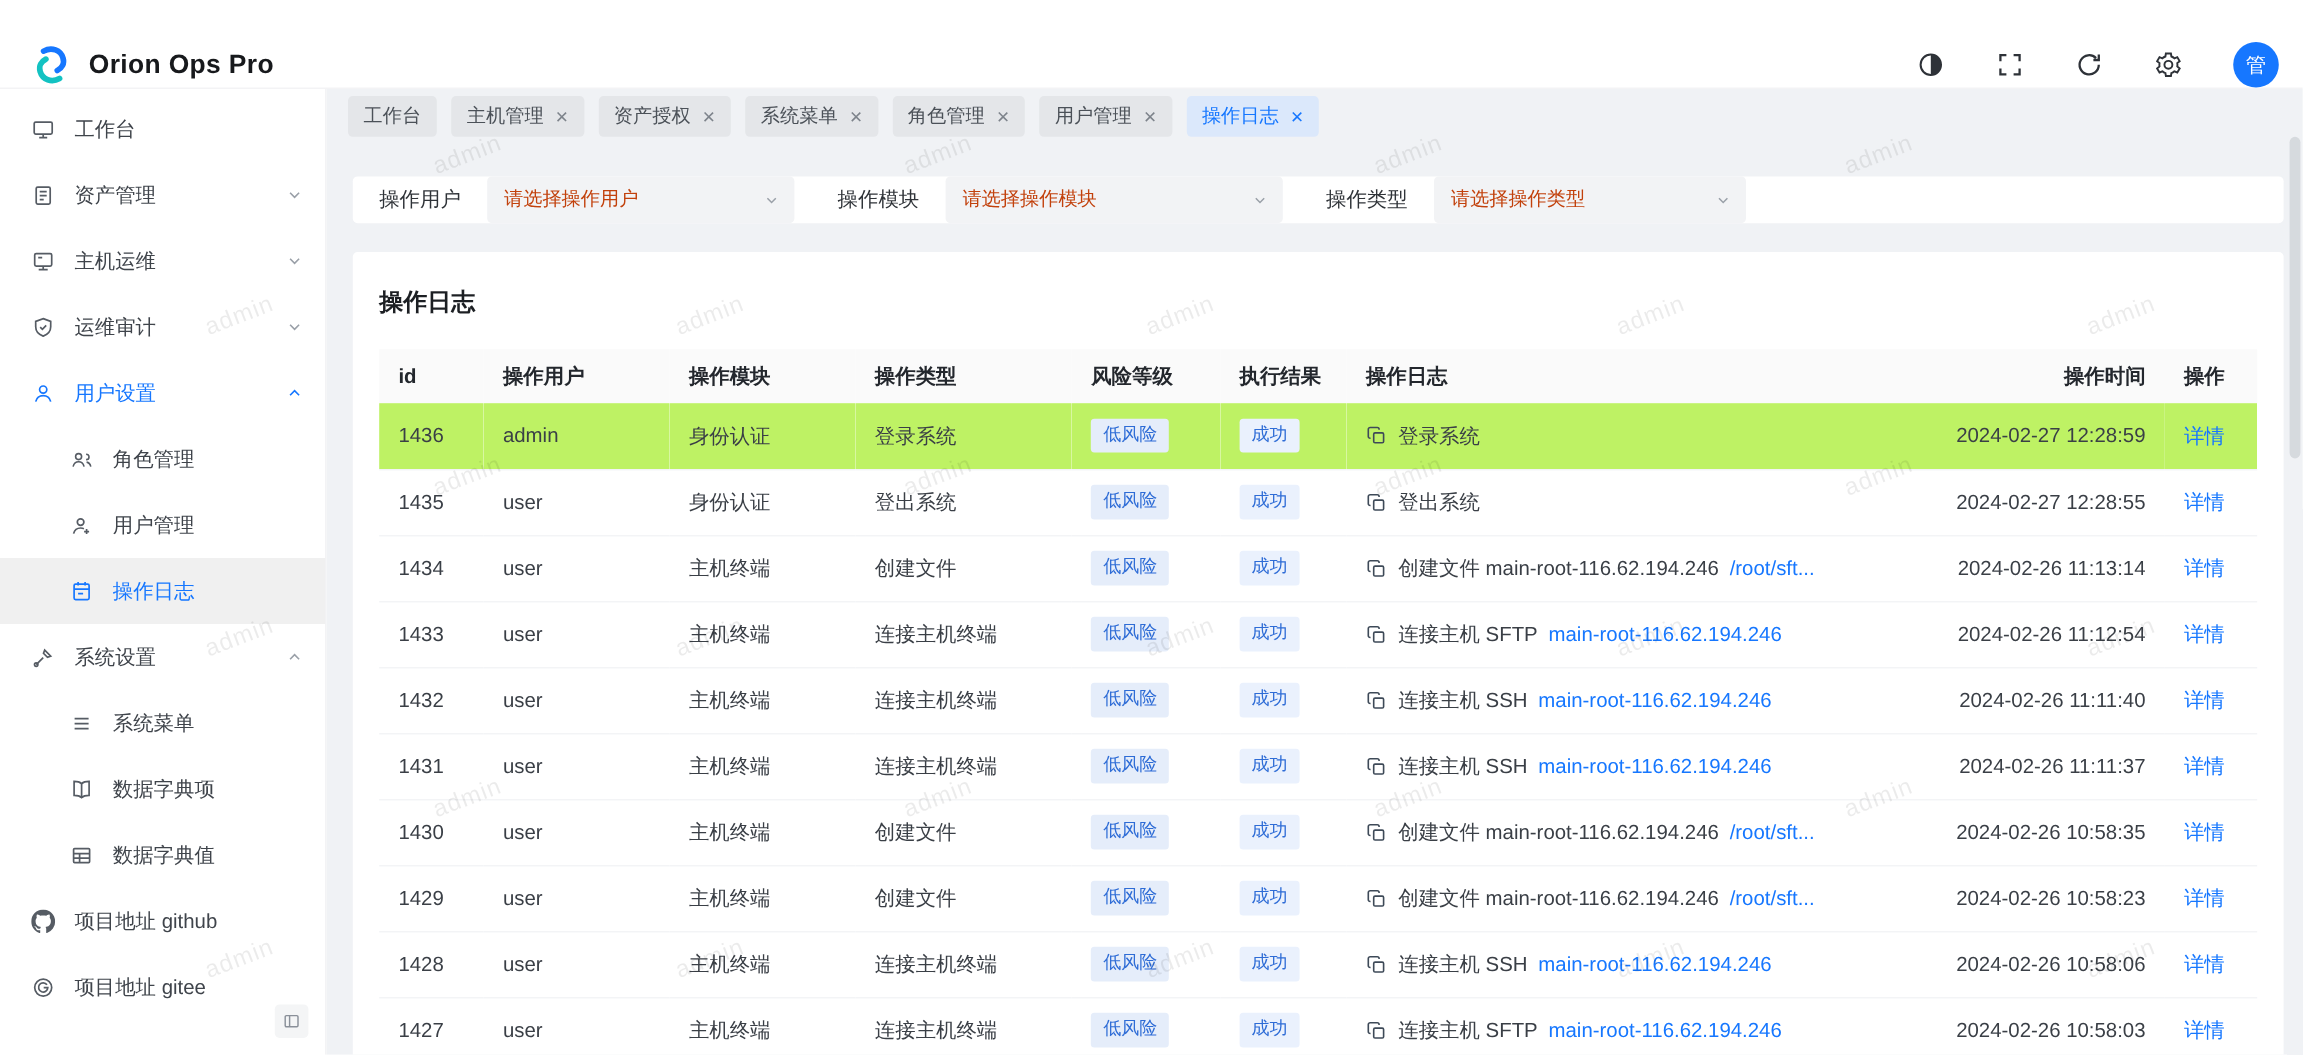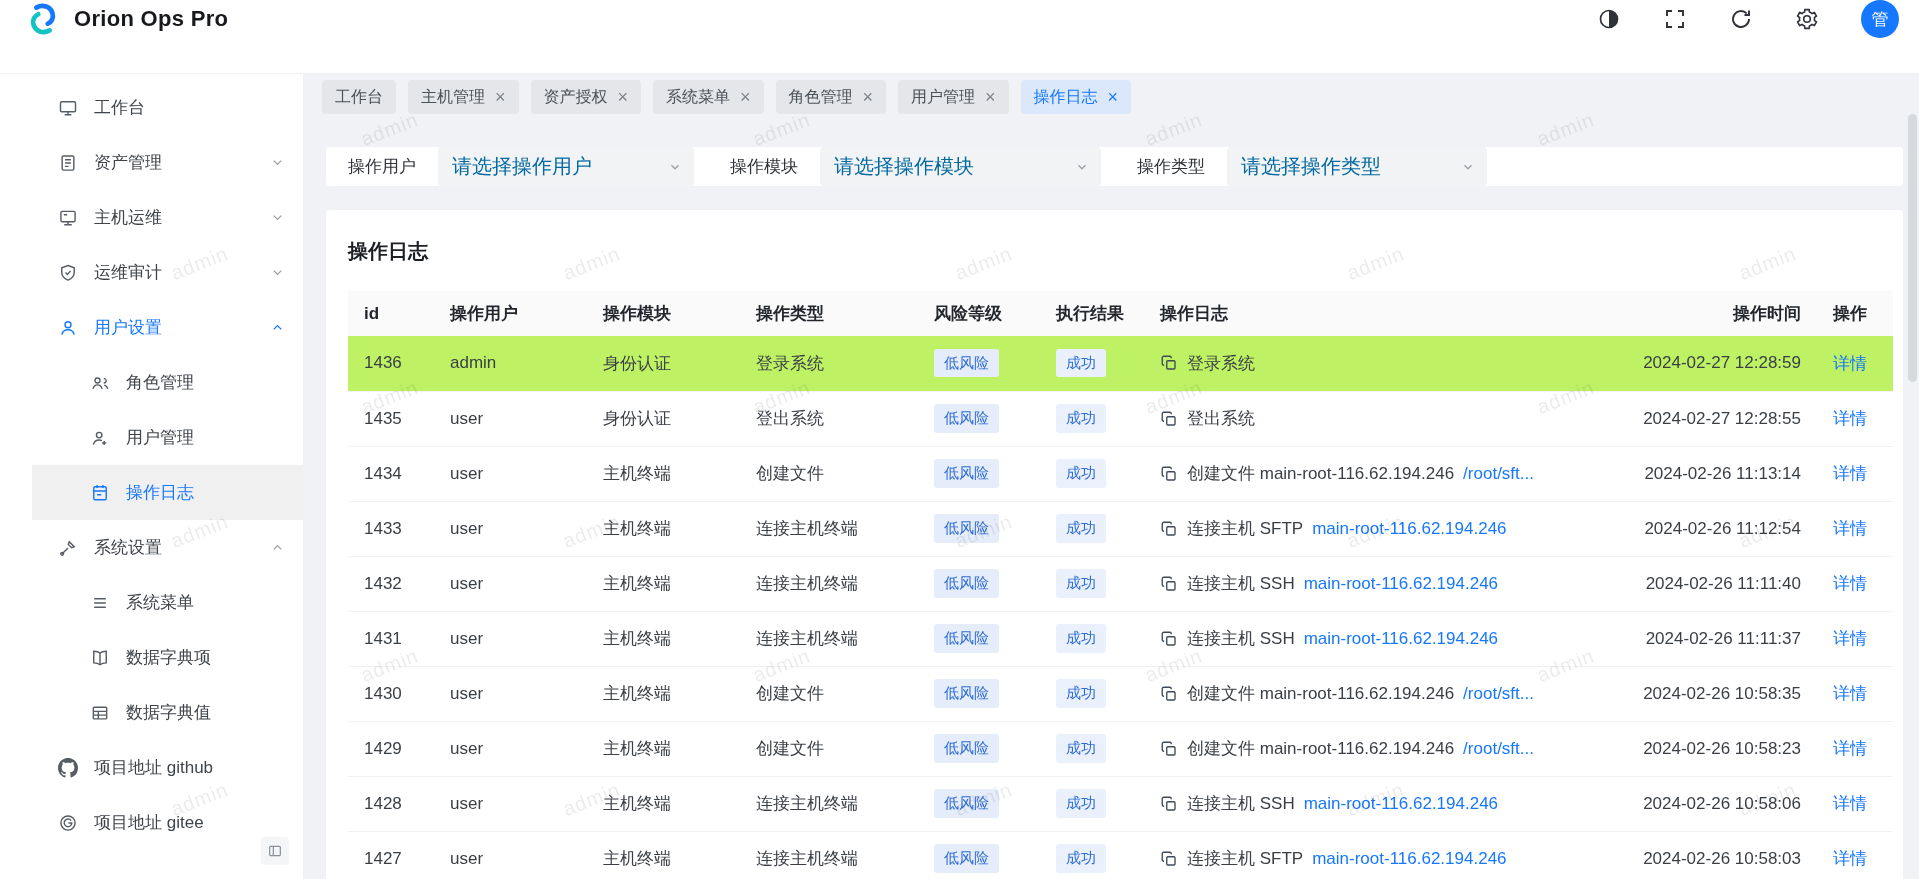--- a/index.html
+++ b/index.html
@@ -2,35 +2,35 @@
 <html style="--accent: #1677ff;"><head>
 <meta charset="utf-8">
 <style>
   :root{ --accent:#1677ff; }
   *{box-sizing:border-box;margin:0;padding:0;}
   html,body{width:1919px;height:879px;overflow:hidden;}
   body{background:#fff;font-family:"Liberation Sans","DejaVu Sans",sans-serif;color:#333;}
   .app{width:1919px;height:879px;display:flex;flex-direction:column;position:relative;}
 
   
-  .header{height:74px;flex:0 0 74px;display:flex;align-items:flex-start;justify-content:space-between;
+  .header{height:74px;flex:0 0 74px;display:flex;align-items:flex-end;justify-content:space-between;
           padding:0 20px 0 24px;background:#fff;border-bottom:1px solid #f0f1f3;position:relative;z-index:5;}
   .brand{display:flex;align-items:center;gap:12px;}
   .logo{width:38px;height:38px;}
   .logo svg{width:100%;height:100%;display:block;}
   .app-title{font-size:22px;font-weight:700;color:#17191c;letter-spacing:.3px;}
   .hactions{display:flex;align-items:center;gap:42px;}
   .hicons{display:flex;align-items:center;gap:42px;}
   .hicon{width:24px;height:24px;color:#2e3238;cursor:pointer;}
   .hicon svg{width:100%;height:100%;display:block;}
   .avatar{width:38px;height:38px;border-radius:50%;background:var(--accent);color:#fff;display:flex;
           align-items:center;justify-content:center;font-size:17px;cursor:pointer;}
 
   
-  .body{flex:1;display:flex;min-height:0;margin-left:32px;}
+  .body{flex:1;display:flex;min-height:0;}
   .sidebar{width:272px;flex:0 0 272px;background:#fff;border-right:1px solid #f0f1f3;padding-top:6px;position:relative;z-index:4;}
   .side-item{height:55px;display:flex;align-items:center;gap:16px;padding:0 18px 0 26px;font-size:17px;
              color:#3f444b;cursor:pointer;white-space:nowrap;}
   .icon{display:inline-block;}
   .icon svg{width:100%;height:100%;display:block;}
   .side-item .icon{width:20px;height:20px;flex:0 0 20px;color:#565c64;}
   .side-item .label{flex:1;overflow:hidden;text-overflow:ellipsis;}
   .side-item .chev{width:15px;height:15px;color:#9aa0a8;flex:0 0 15px;}
   .side-item.level2{padding-left:58px;}
   .side-item.selected{color:var(--accent);}
@@ -51,21 +51,21 @@
   .tab.active .x{color:var(--accent);}
 
   
   .filter-card{margin:27px 16px 0 22px;height:59px;background:#fff;border-radius:4px;display:flex;
                align-items:center;padding:0 22px;}
   .ffields{display:flex;align-items:center;}
   .fgroup{display:flex;align-items:center;margin-right:36px;}
   .flabel{font-size:17px;color:#2f3338;margin-right:22px;white-space:nowrap;}
   .fselect{height:39px;background:#f2f3f5;border-radius:4px;display:flex;align-items:center;
            justify-content:space-between;padding:0 12px 0 14px;cursor:pointer;}
-  .fselect .ph{font-size:20px;color:#0369a1;white-space:nowrap;overflow:hidden;text-overflow:ellipsis;}
+  .fselect .ph{font-size:16px;color:#c2410c;white-space:nowrap;overflow:hidden;text-overflow:ellipsis;}
   .fselect .chev{width:14px;height:14px;color:#9aa0a8;margin-left:10px;flex:0 0 14px;}
   .fbuttons{margin-left:auto;display:flex;align-items:center;gap:16px;}
   .btn{height:40px;padding:0 22px;border-radius:4px;font-size:17px;display:flex;align-items:center;
        cursor:pointer;border:none;font-family:inherit;}
   .btn.ghost{background:#eef0f2;color:#3c4046;}
   .btn.primary{background:var(--accent);color:#fff;padding:0 24px;}
   .expand-link{display:flex;align-items:center;gap:6px;color:var(--accent);font-size:17px;cursor:pointer;margin-left:14px;}
   .expand-link .chev{width:14px;height:14px;}
 
   

